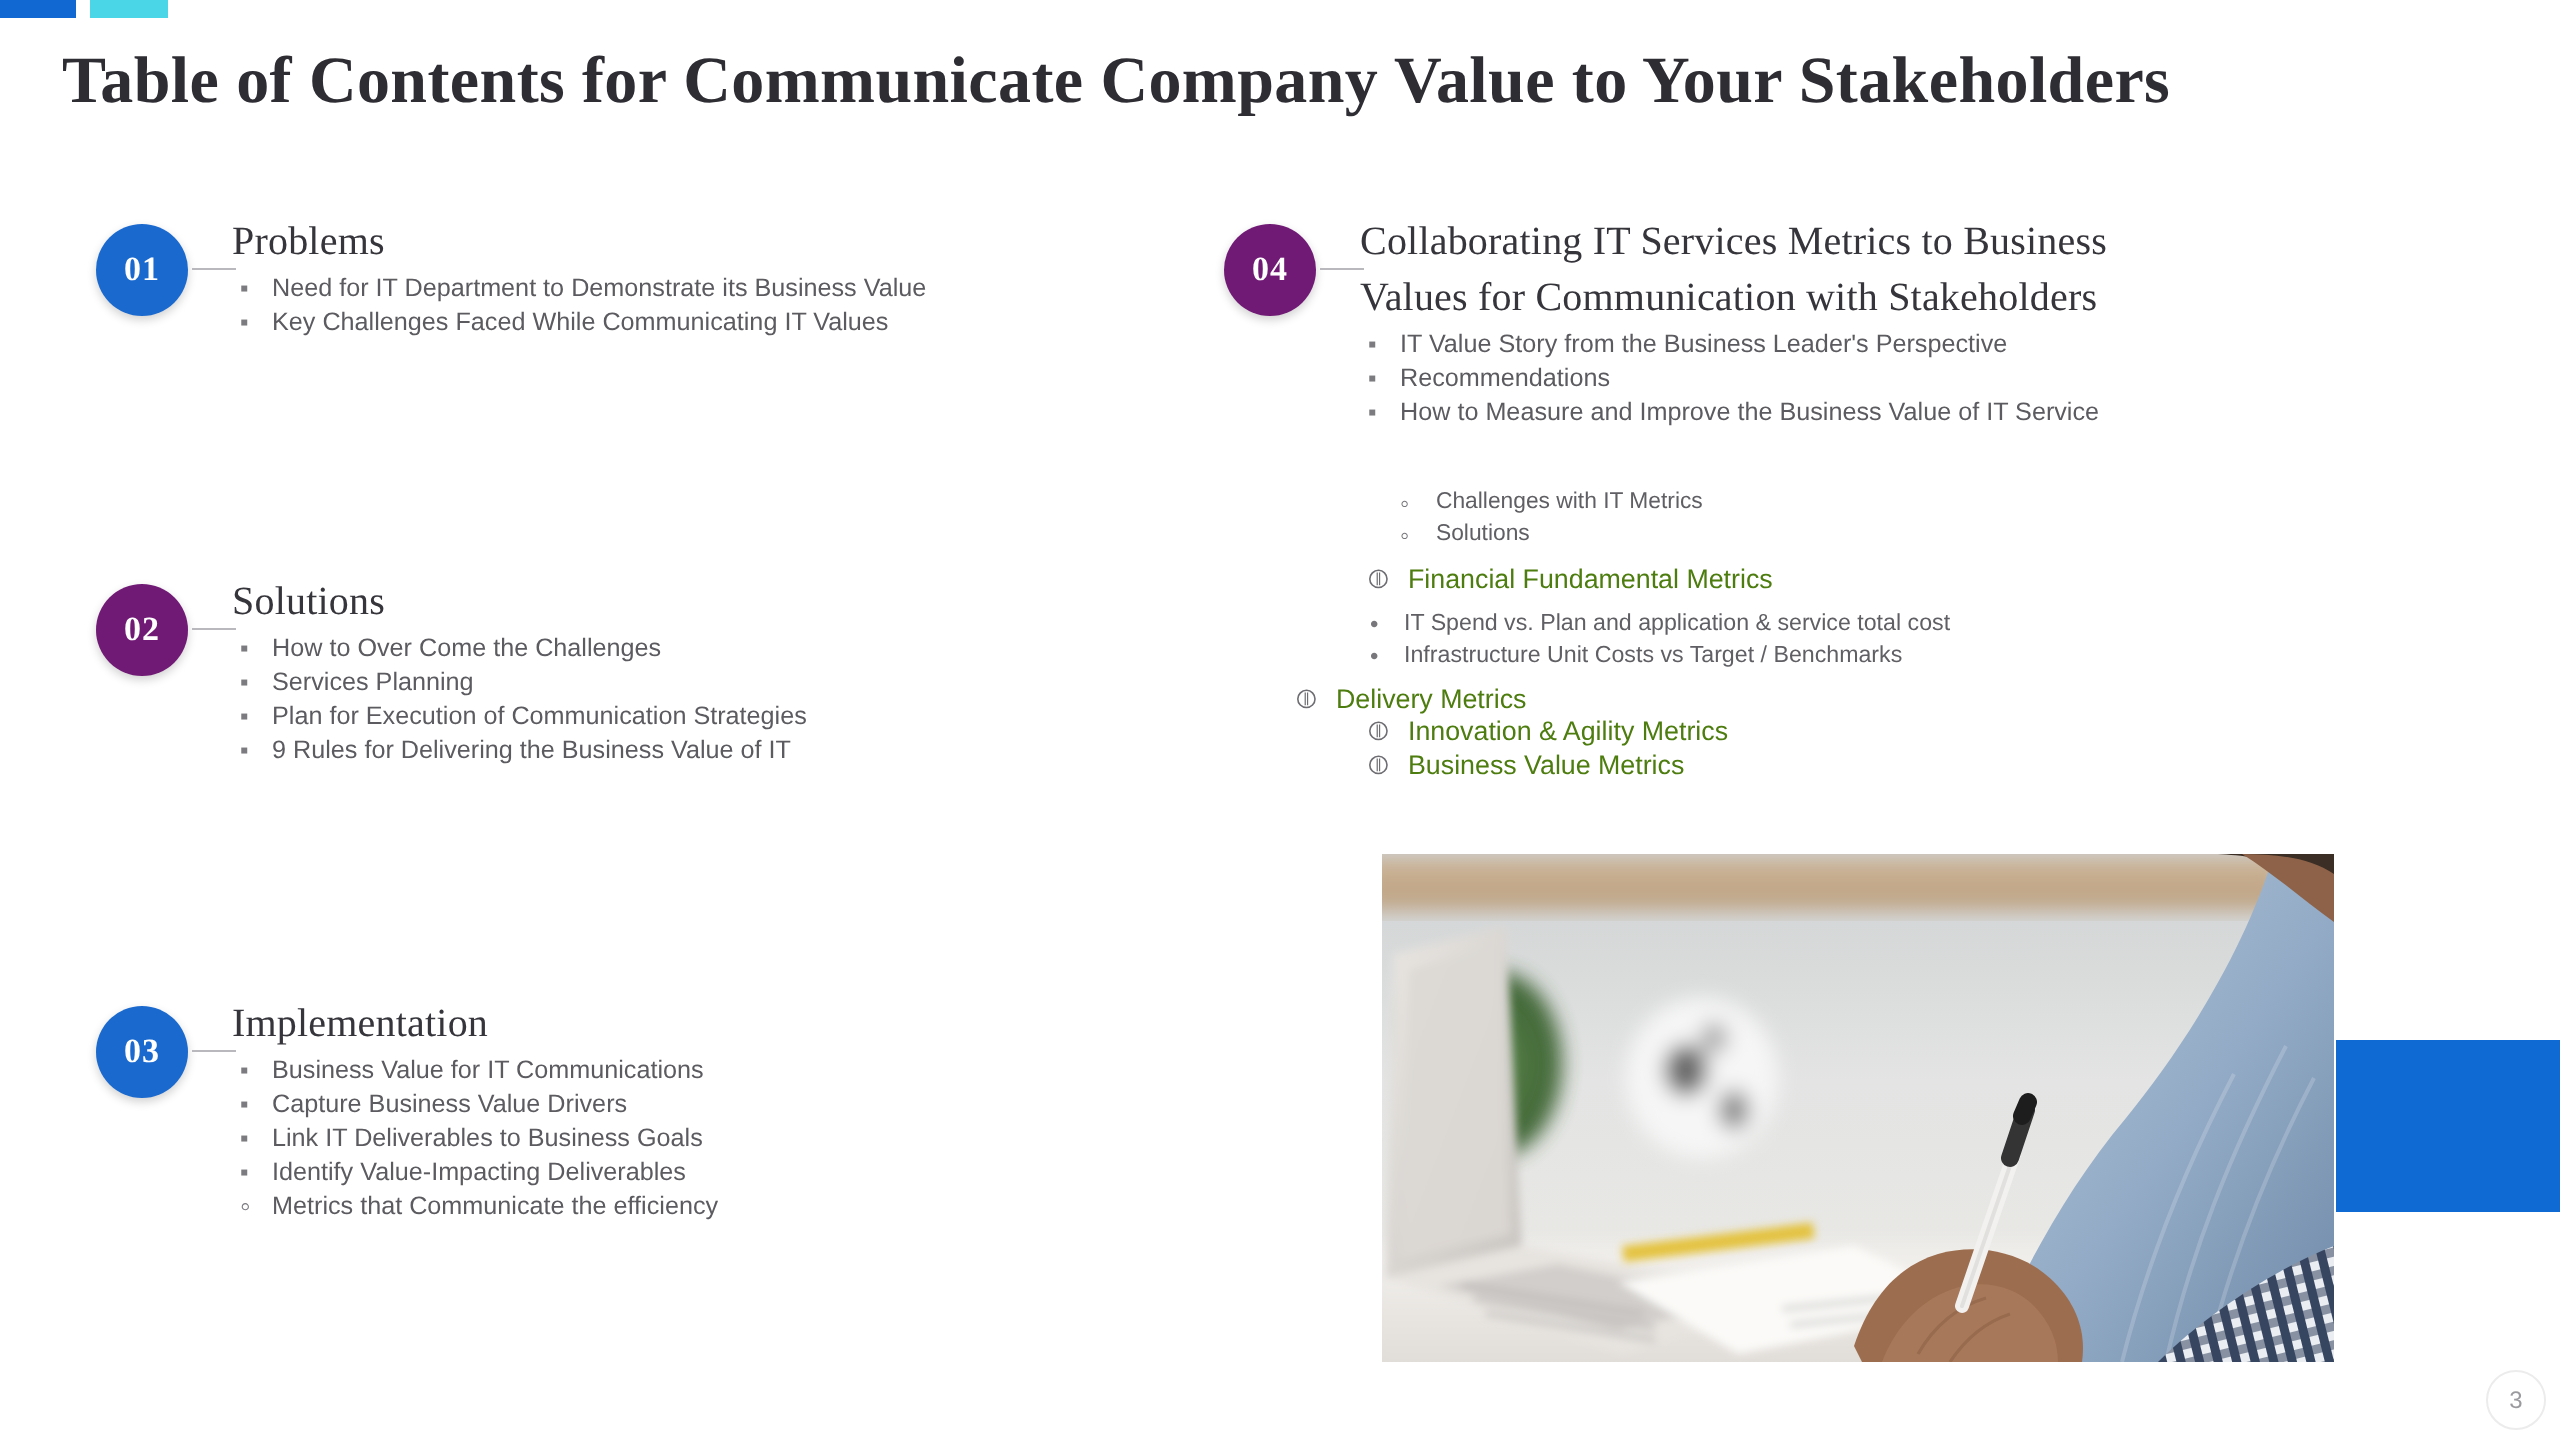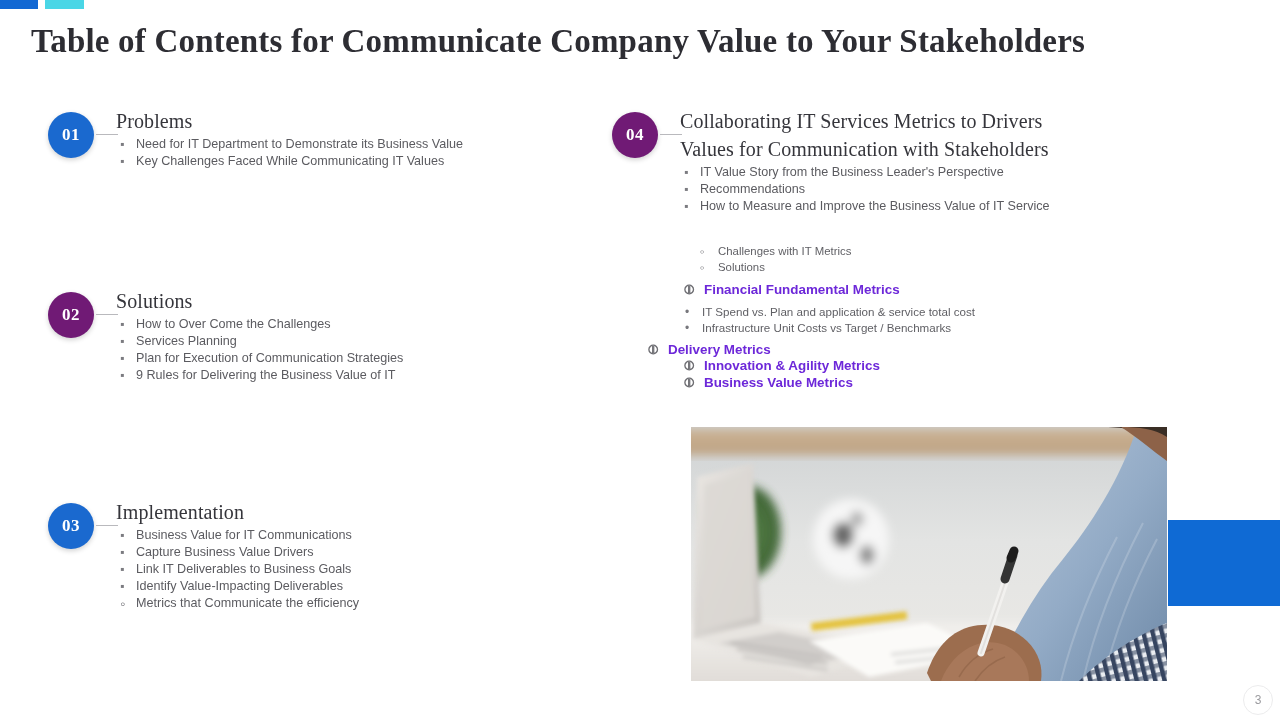--- a/index.html
+++ b/index.html
@@ -154,22 +154,22 @@
     top: 0;
     color: #77777c;
     font-size: 13px;
     line-height: 15.5px;
   }
   .rc-sub li.ci2 .mk::before { content: "\25E6"; }
 
   .bold-item {
     position: relative;
     font-size: 13.4px;
-    font-weight: bold;
-    color: #6d28d9;
+    font-weight: normal;
+    color: #4d7c0f;
     padding-left: 20px;
     line-height: 18px;
     white-space: nowrap;
   }
   .bold-item .mk {
     position: absolute;
     left: 0;
     top: 0;
     color: #6d6d72;
     font-size: 13px;
@@ -282,21 +282,21 @@
         <li class="sq"><span class="mk"></span><span>Identify Value-Impacting Deliverables</span></li>
         <li class="ci"><span class="mk"></span><span>Metrics that Communicate  the efficiency</span></li>
       </ul>
     </div>
   </div>
 
   <div class="section" style="left:612px; top:112px;">
     <div class="badge cyan">04</div>
     <div class="connector"></div>
     <div class="sec-body">
-      <div class="sec-heading two-line">Collaborating  IT Services Metrics  to Drivers</div>
+      <div class="sec-heading two-line">Collaborating  IT Services Metrics  to Business</div>
       <div class="sec-heading two-line">Values for Communication  with Stakeholders</div>
       <ul class="bullets" style="margin-top:2px;">
         <li class="sq"><span class="mk"></span><span>IT Value Story from the Business Leader's Perspective</span></li>
         <li class="sq"><span class="mk"></span><span>Recommendations</span></li>
         <li class="sq"><span class="mk"></span><span>How  to Measure and Improve the Business Value of IT Service</span></li>
       </ul>
     </div>
   </div>
 
   <ul class="rc-sub" style="left:680px; top:244px; margin:0; padding:0;">

